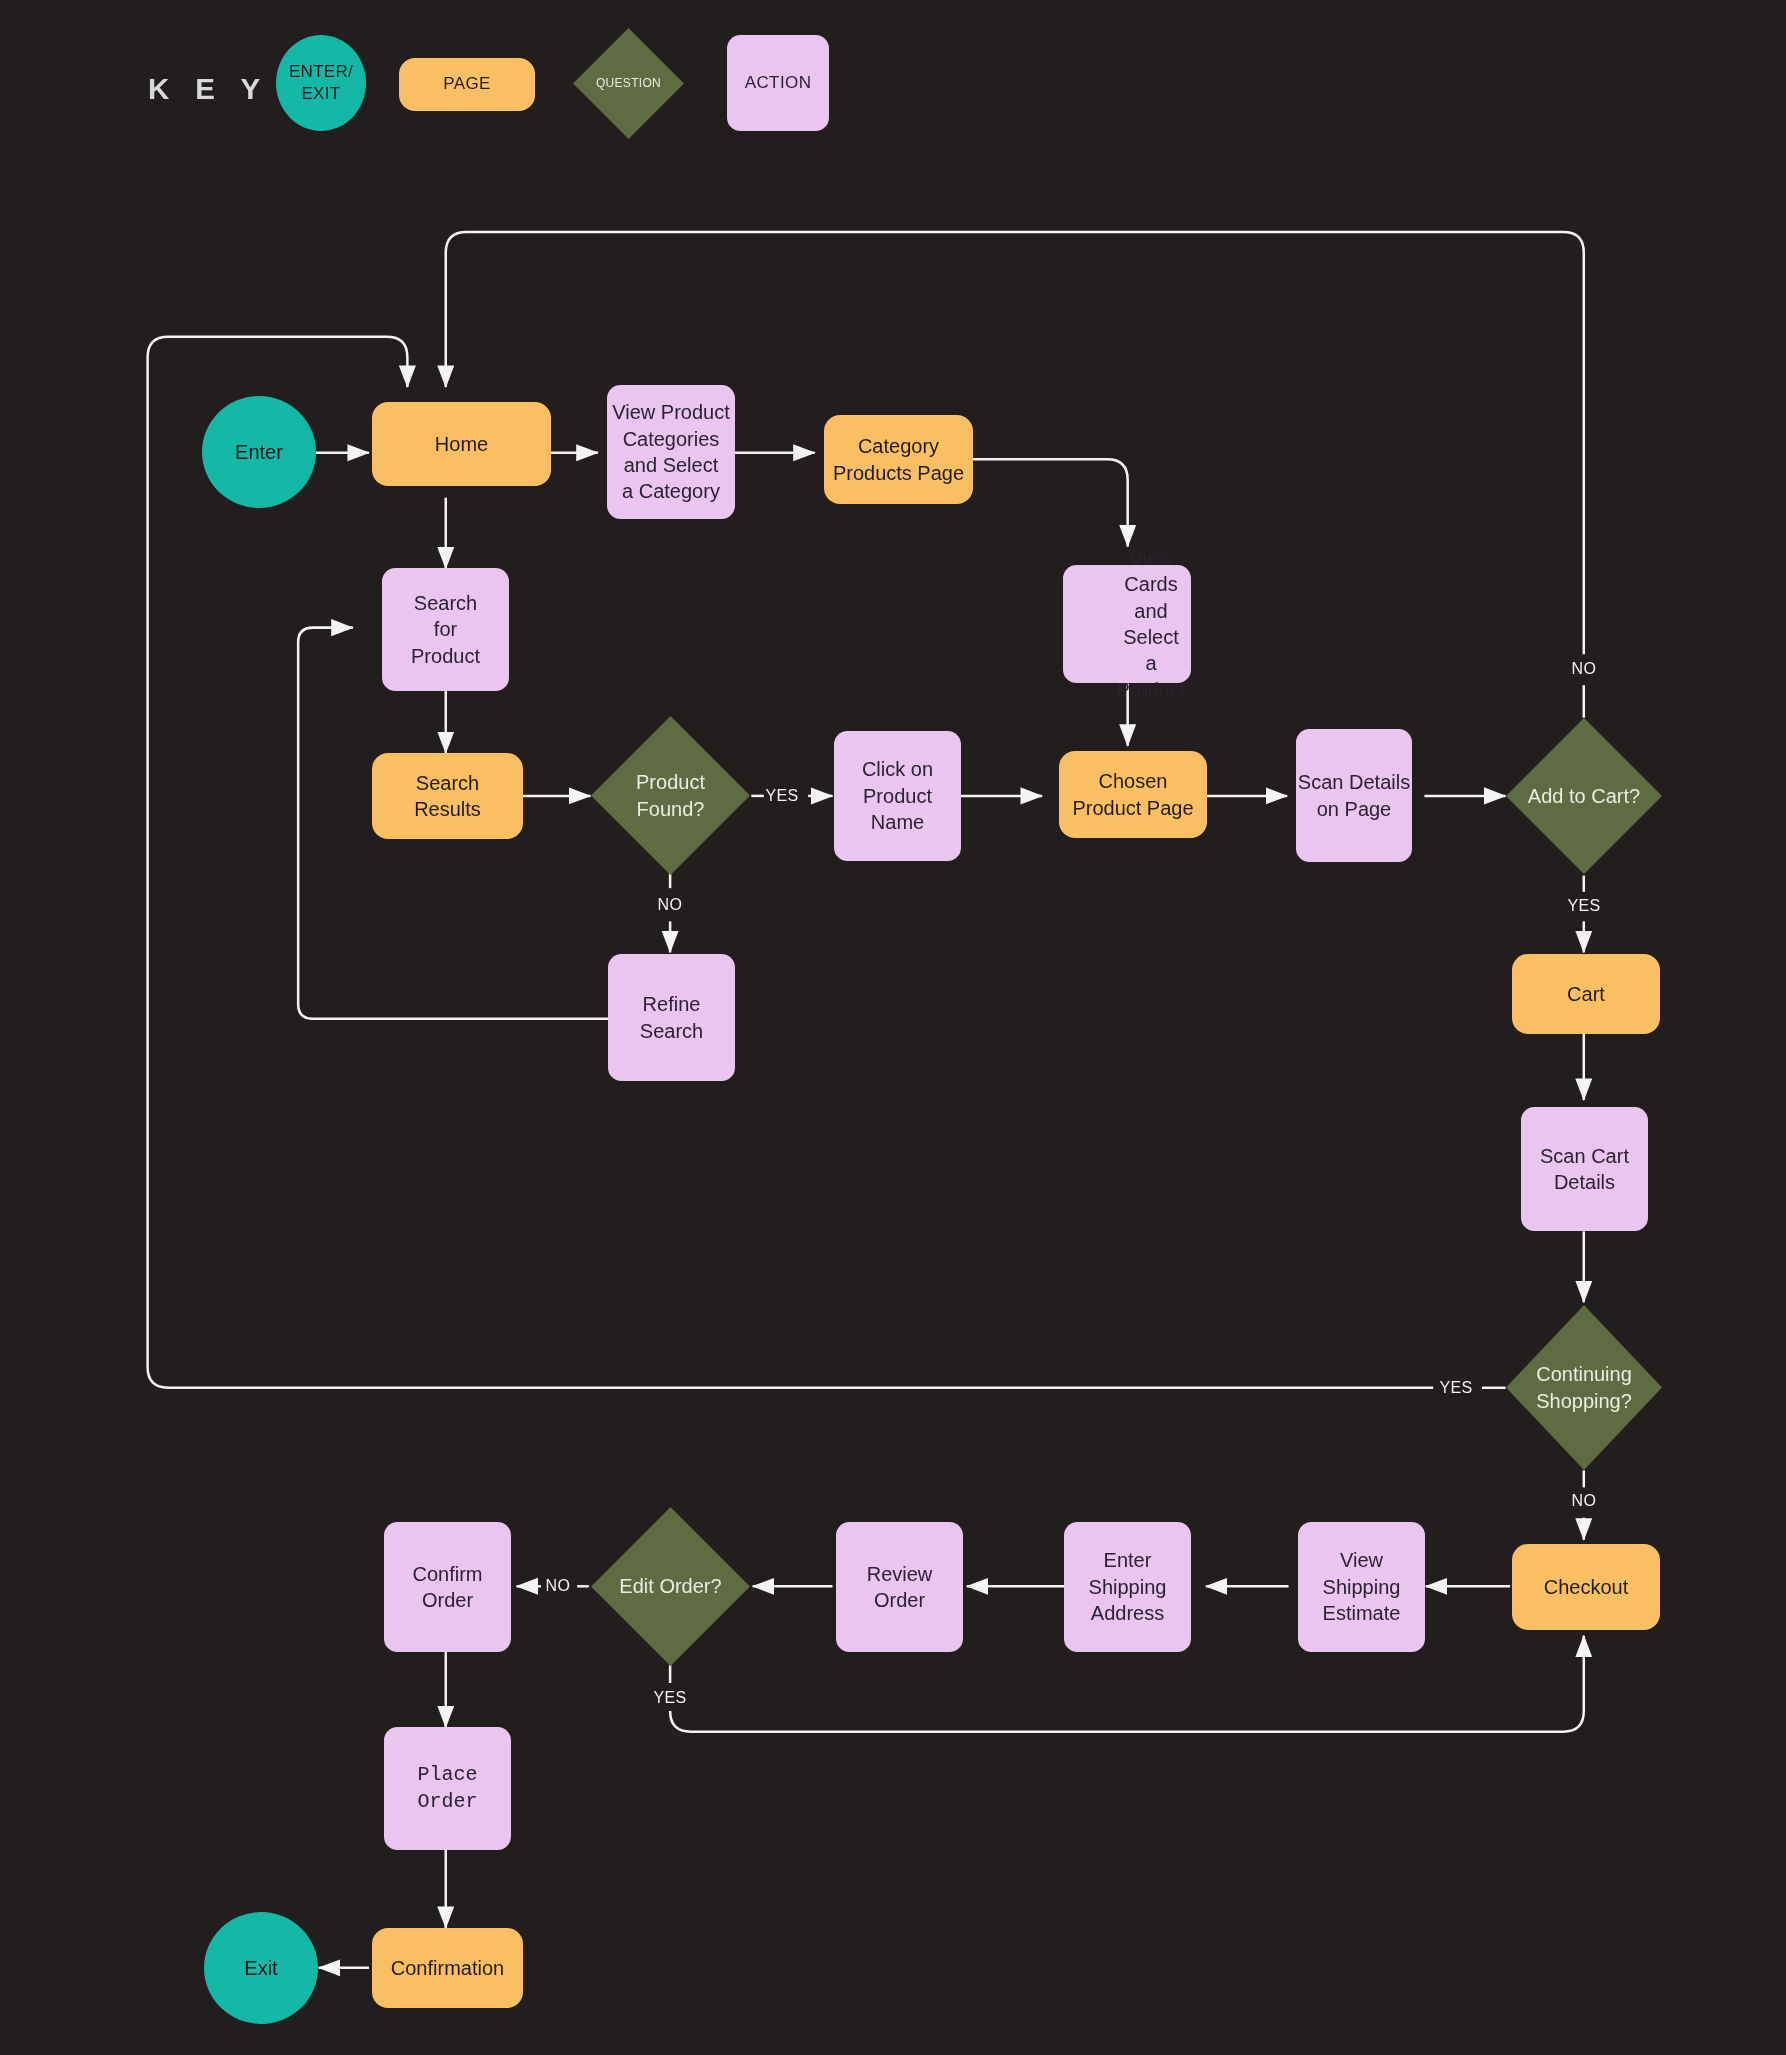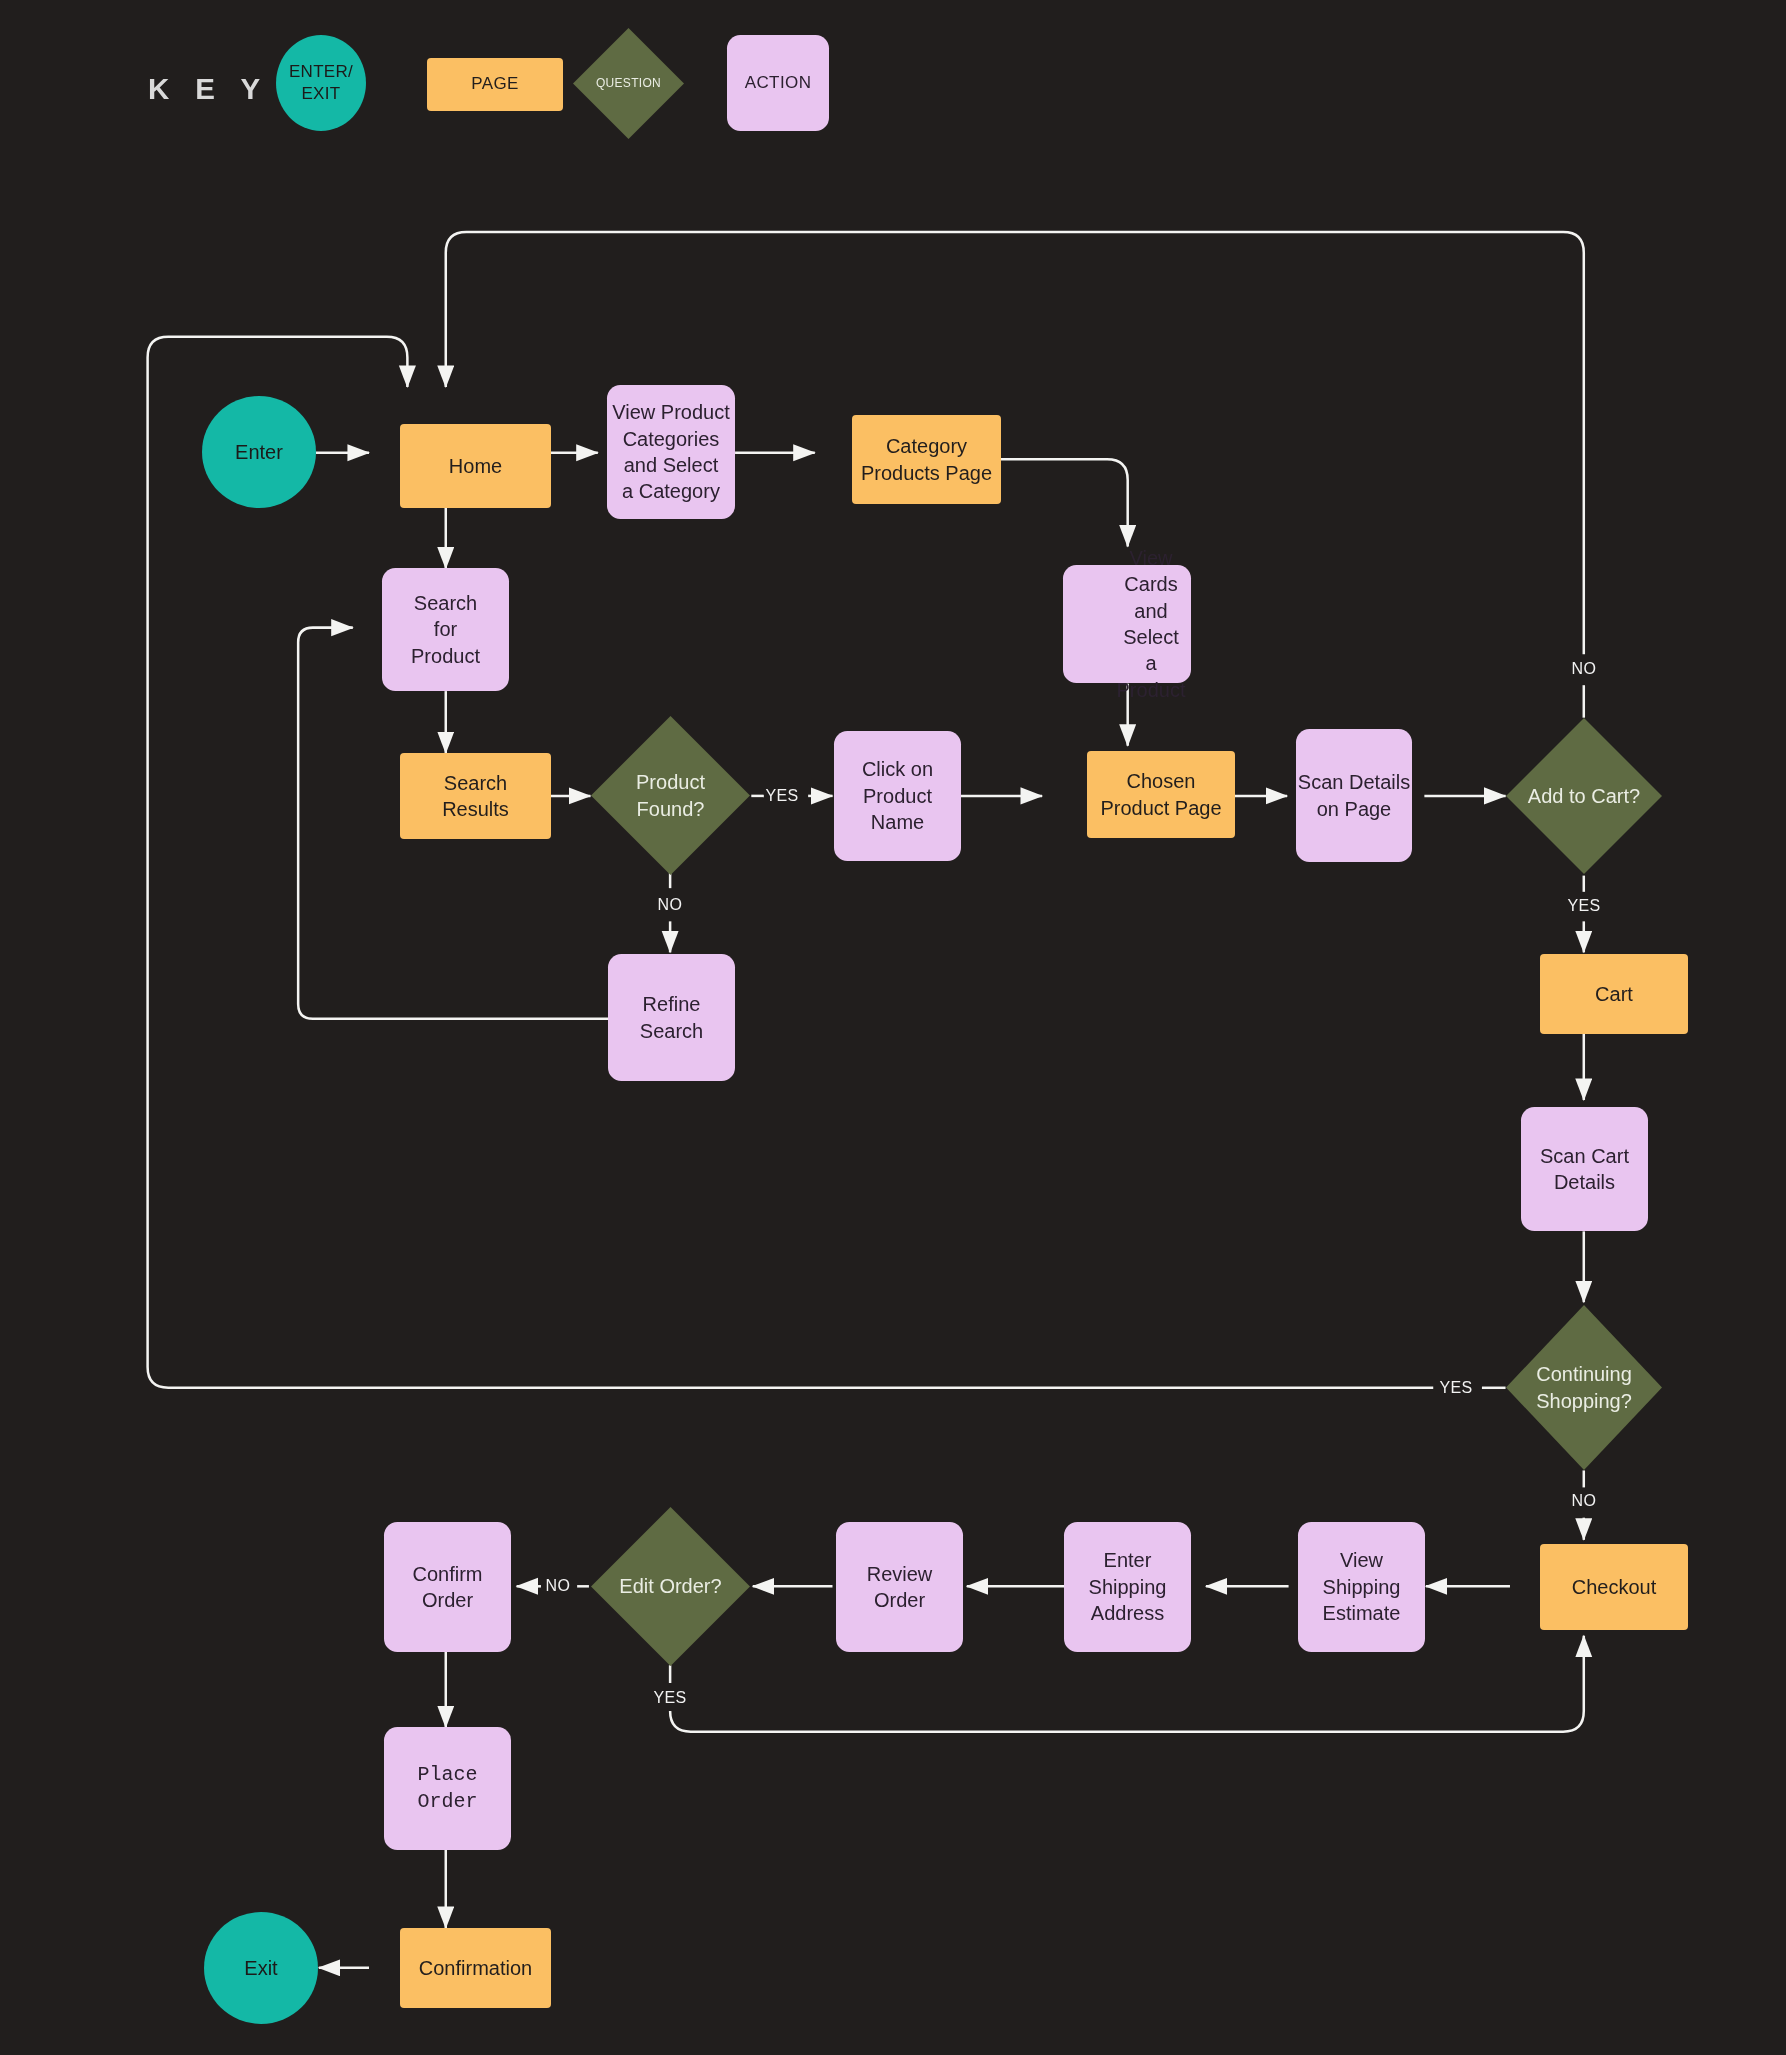--- a/index.html
+++ b/index.html
@@ -16,23 +16,22 @@
     position:absolute;
     display:flex;align-items:center;justify-content:center;
     text-align:center;
     box-sizing:border-box;
     line-height:1.32;
   }
   .node .lbl{display:block;white-space:pre-line;}
 
   .page{
     background:#FBBF63;color:#221E1D;
-    border-radius:4px;
+    border-radius:16px;
     font-size:20px;
-    margin-left:28px;
   }
   .action{
     background:#E9C5F0;color:#2C2130;
     border-radius:13.3px;
     font-size:20px;
   }
   .terminator{
     background:#14b8a6;color:#1C1A19;
     border-radius:50%;
     font-size:20px;
@@ -174,21 +173,21 @@
   <div class="elabel" style="left:1584px;top:906px;">YES</div>
   <div class="elabel" style="left:1456px;top:1388px;">YES</div>
   <div class="elabel" style="left:1584px;top:1501px;">NO</div>
   <div class="elabel" style="left:558px;top:1586px;">NO</div>
   <div class="elabel" style="left:670px;top:1698px;">YES</div>
 
   <div class="node terminator" style="left:202px;top:396px;width:114px;height:112px;">
     <span class="lbl">Enter</span>
   </div>
 
-  <div class="node page" style="left:372px;top:424px;width:151px;height:84px;">
+  <div class="node page" style="left:372px;top:402px;width:179px;height:84px;">
     <span class="lbl">Home</span>
   </div>
 
   <div class="node action" style="left:607px;top:385px;width:128px;height:134px;">
     <span class="lbl">View Product
 Categories
 and Select
 a Category</span>
   </div>
 

